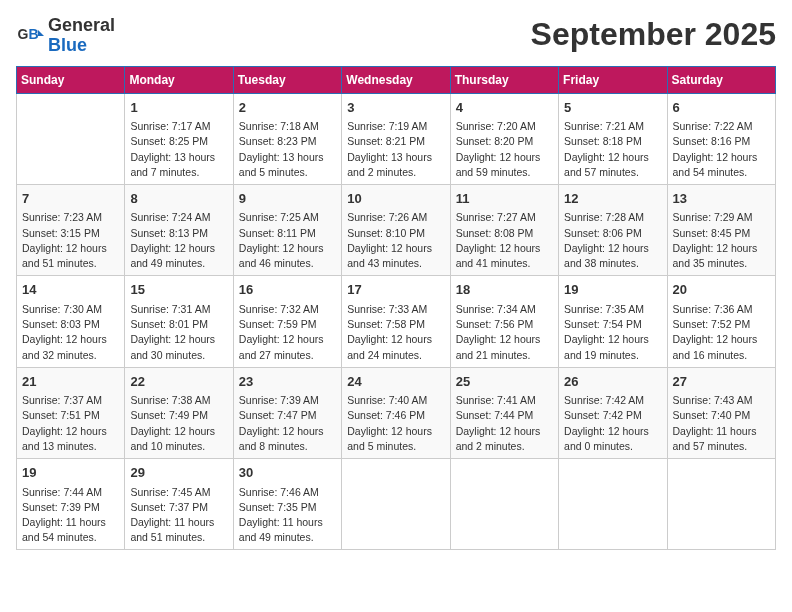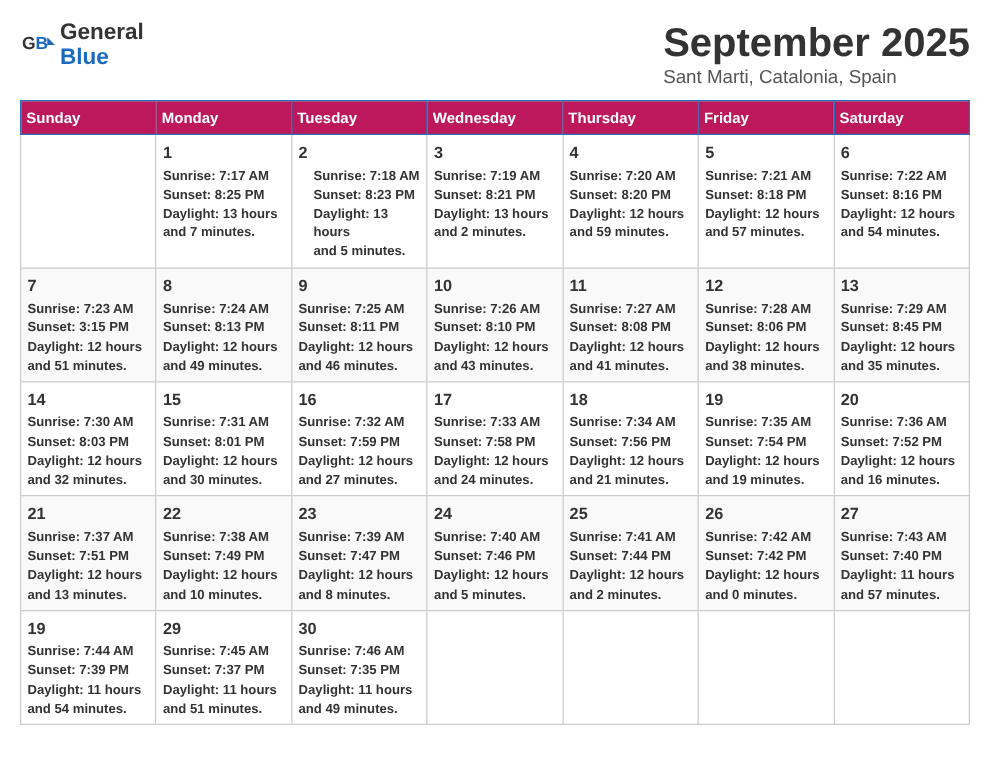--- a/index.html
+++ b/index.html
@@ -72,21 +72,20 @@
     .day-number {
       font-size: 13px;
       font-weight: bold;
       display: block;
       margin-bottom: 2px;
     }
     .cell-text {
       font-size: 10.5px;
       line-height: 1.45;
       color: #333;
-      font-weight: bold;
     }
     tbody tr:nth-child(even) td {
       background: #f9f9f9;
     }
     tbody tr td.empty {
       background: #fff;
     }
   </style>
 </head>
 <body>
@@ -100,21 +99,20 @@
     </svg>
     <div>
       <div class="logo-text">
         <span style="color:#333">General</span><br>
         <span style="color:#1a6abf">Blue</span>
       </div>
     </div>
   </div>
   <div class="title-area">
     <div class="month-title">September 2025</div>
-    <div class="location-title">Sant Marti, Catalonia, Spain</div>
   </div>
 </div>
 
 <table>
   <thead>
     <tr id="header-row">
     <th>Sunday</th>
         <th>Monday</th>
         <th>Tuesday</th>
         <th>Wednesday</th>
@@ -128,21 +126,21 @@
         <td class="empty"></td>
         <td>
           <span class="day-number">1</span>
           <div class="cell-text" style="white-space: pre-line;">Sunrise: 7:17 AM
 Sunset: 8:25 PM
 Daylight: 13 hours
 and 7 minutes.</div>
         </td>
         <td>
           <span class="day-number">2</span>
-          <div class="cell-text" style="white-space: pre-line; margin-left: 12px;">Sunrise: 7:18 AM
+          <div class="cell-text" style="white-space: pre-line;">Sunrise: 7:18 AM
 Sunset: 8:23 PM
 Daylight: 13 hours
 and 5 minutes.</div>
         </td>
         <td>
           <span class="day-number">3</span>
           <div class="cell-text" style="white-space: pre-line;">Sunrise: 7:19 AM
 Sunset: 8:21 PM
 Daylight: 13 hours
 and 2 minutes.</div>

